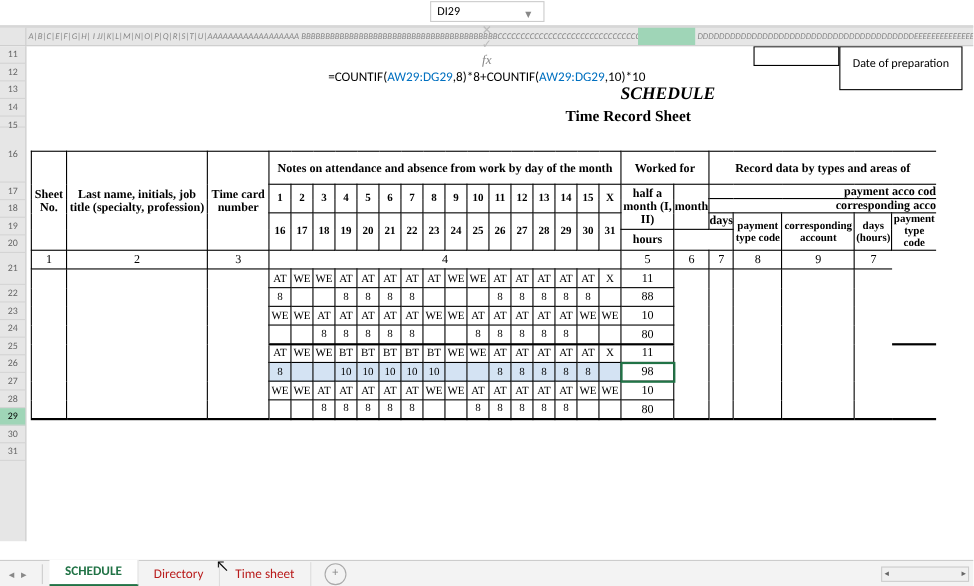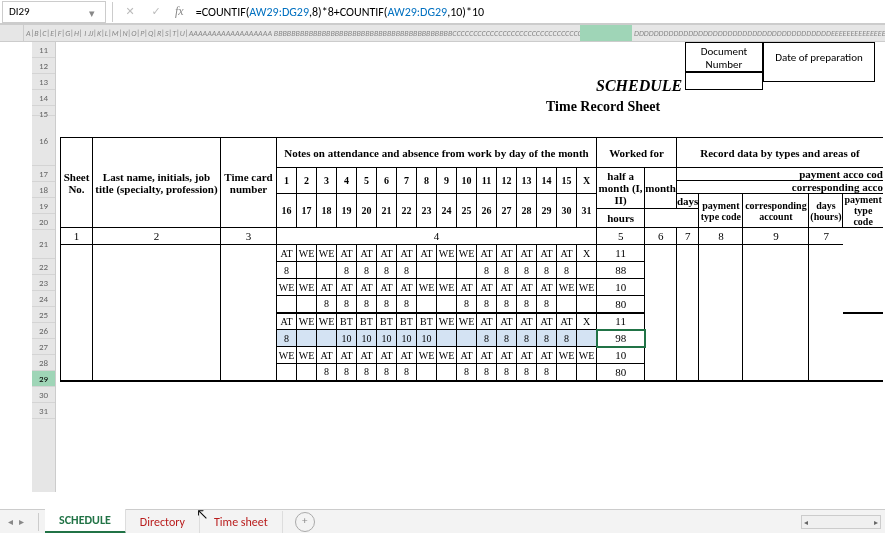--- a/index.html
+++ b/index.html
@@ -13,20 +13,21 @@
   position: relative;
 }
 
 
 .formula-bar {
   display: flex;
   align-items: center;
   height: 24px;
   border-bottom: 1px solid #ccc;
   background: #fff;
+  flex-direction: column;
 }
 .name-box {
   width: 104px;
   height: 22px;
   border: 1px solid #ccc;
   margin: 1px 2px;
   padding: 2px 6px;
   background: #fff;
   display: flex;
   align-items: center;
@@ -94,21 +95,20 @@
 .col-header-highlight {
   background: #9fd5b7;
   height: 18px;
   width: 52px;
 }
 
 
 .grid-wrapper {
   display: flex;
   height: 450px;
-  padding-left: 32px;
 }
 .row-headers {
   width: 24px;
   background: #e6e6e6;
   border-right: 1px solid #ccc;
   flex-shrink: 0;
 }
 .row-header {
   height: 16px;
   font-size: 9px;
@@ -304,21 +304,20 @@
     <div class="row-header active">29</div>
     <div class="row-header">30</div>
     <div class="row-header">31</div>
   </div>
 
   <div class="sheet-content">
 
     <div class="title-block">
       <div class="doc-info-box">
         <div>
-          <div class="doc-cell" style="width:78px;height:30px">Document Number</div>
           <div class="doc-cell" style="width:78px;height:18px"></div>
         </div>
         <div>
           <div class="doc-cell" style="width:112px;height:40px;line-height:26px">Date of preparation</div>
         </div>
       </div>
       <div class="schedule-title">SCHEDULE</div>
       <div class="subtitle">Time Record Sheet</div>
     </div>
 

